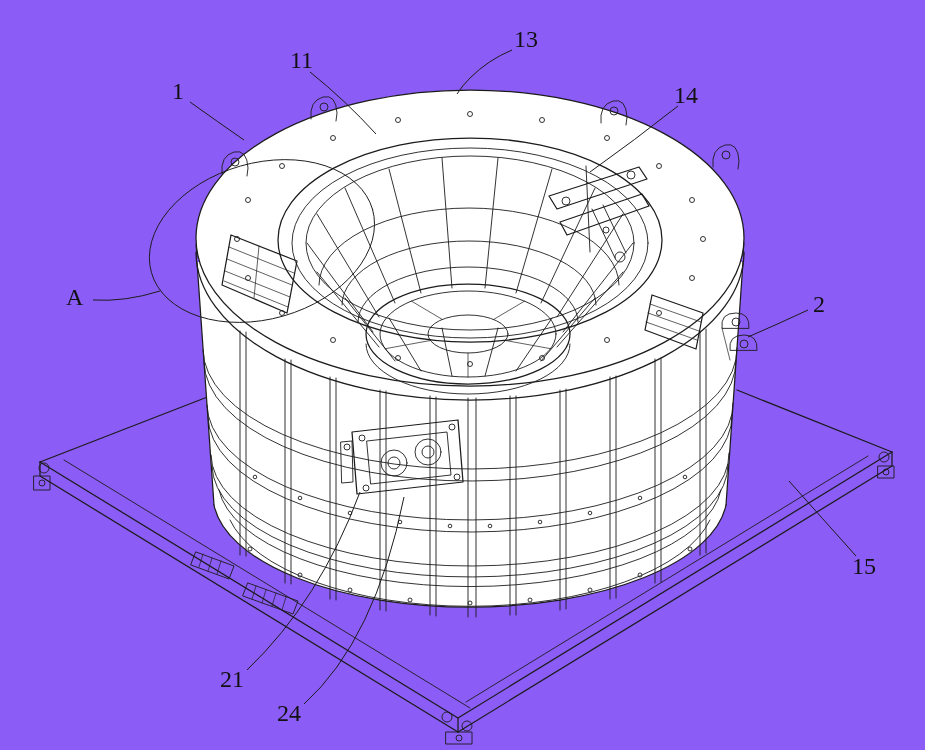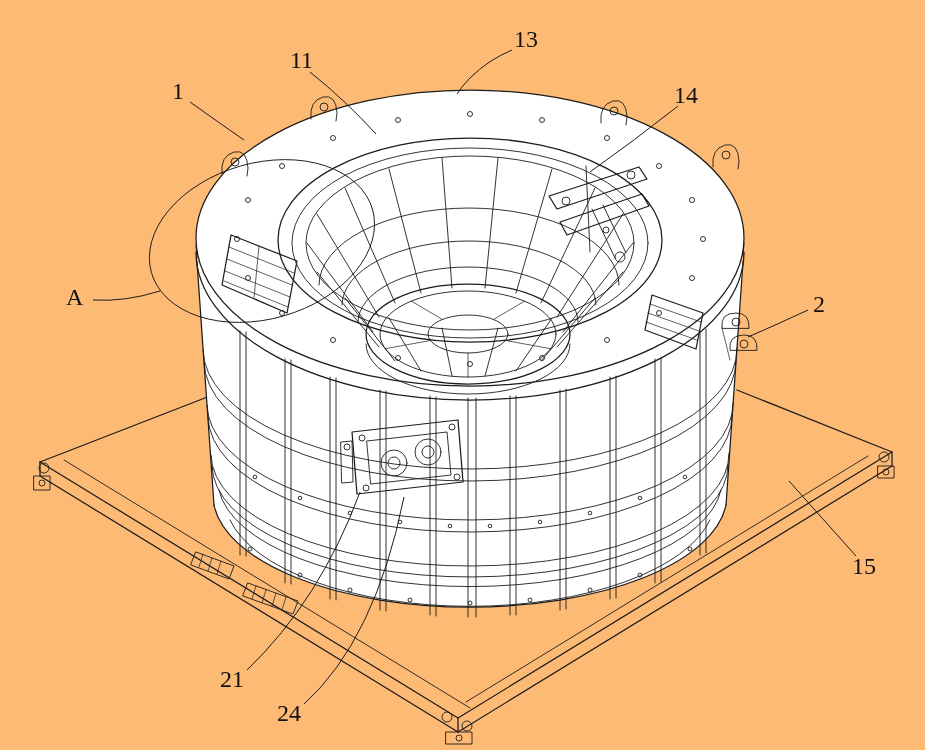--- a/index.html
+++ b/index.html
@@ -1,16 +1,16 @@
 <!DOCTYPE html>
 <html><head>
 <meta charset="utf-8">
 <style>
   html,body{margin:0;padding:0;background:#ffffff;}
-  .stage{position:relative;width:925px;height:750px;background:#fdba74;overflow:hidden;}
+  .stage{position:relative;width:925px;height:750px;background:#8b5cf6;overflow:hidden;}
   svg{display:block;}
   .ln{fill:none;stroke:#1c1c1c;stroke-width:1.25;stroke-linecap:round;stroke-linejoin:round;}
   .thin{stroke-width:0.9;}
   .hair{stroke-width:0.7;}
   .wht{fill:#ffffff;stroke:none;}
   .bolt{fill:none;stroke:#1c1c1c;stroke-width:0.9;}
   .leader{fill:none;stroke:#1c1c1c;stroke-width:1;}
   text.ref{font-family:"Liberation Serif","DejaVu Serif",serif;font-size:24px;fill:#111111;}
 </style>
 </head>

